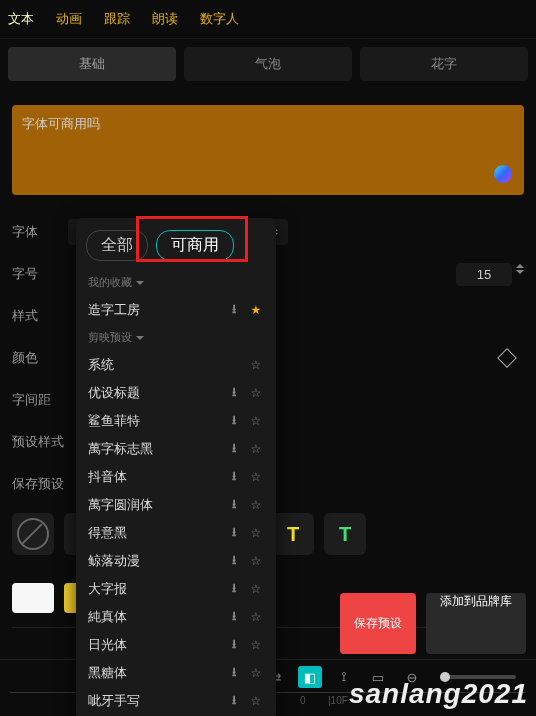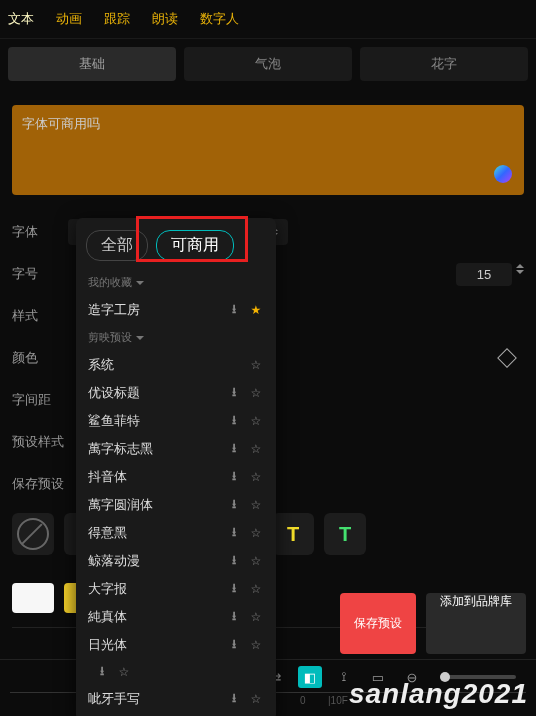--- a/index.html
+++ b/index.html
@@ -223,20 +223,21 @@
         <span class="name">純真体</span>
         <span class="dd-ico dl">⭳</span>
         <span class="dd-ico star">☆</span>
       </div>
       <div class="dd-item">
         <span class="name">日光体</span>
         <span class="dd-ico dl">⭳</span>
         <span class="dd-ico star">☆</span>
       </div>
       <div class="dd-item">
+        <span class="name">黑糖体</span>
         <span class="dd-ico dl">⭳</span>
         <span class="dd-ico star">☆</span>
       </div>
       <div class="dd-item">
         <span class="name">呲牙手写</span>
         <span class="dd-ico dl">⭳</span>
         <span class="dd-ico star">☆</span>
       </div>
     </div>
 </div>

